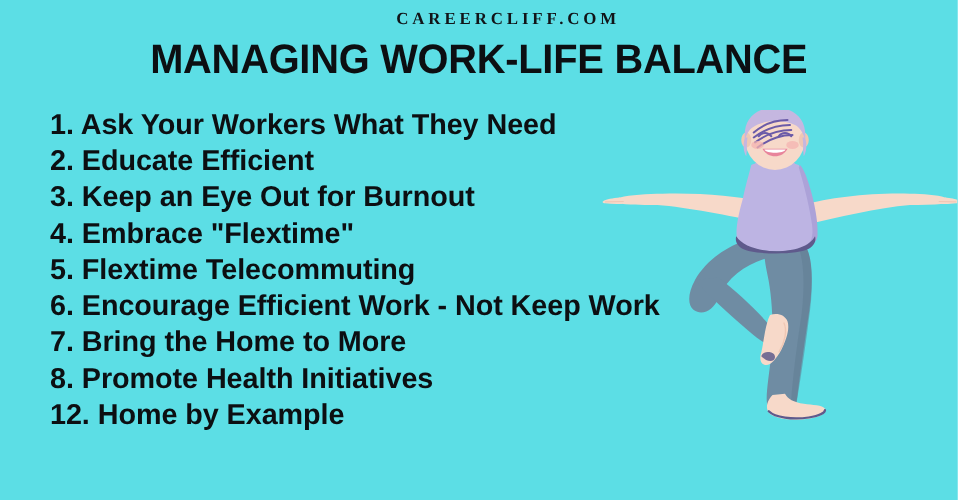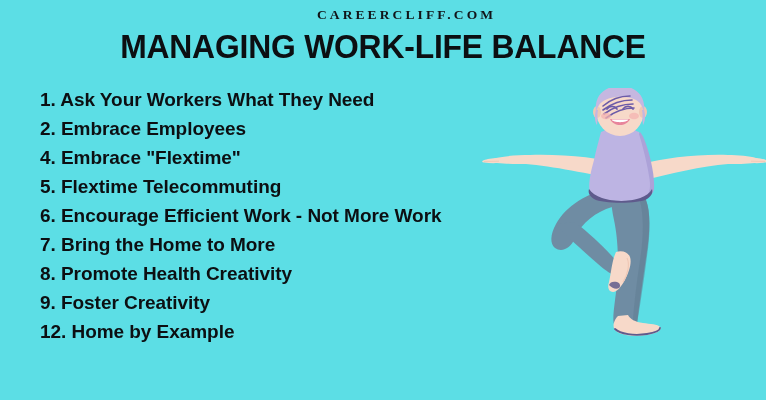--- a/index.html
+++ b/index.html
@@ -60,21 +60,21 @@
     position: absolute;
     top: 85px;
     left: 40px;
     width: 470px;
     margin: 0;
     padding: 0;
     list-style: none;
   }
   #tips-list li {
     font-family: "Liberation Sans", sans-serif;
-    font-size: 19px;
+    font-size: 23px;
     font-weight: 700;
     color: #0c0f12;
     line-height: 29px;
     height: 29px;
     white-space: nowrap;
     letter-spacing: -0.05px;
   }
   #tips-list li .num {
     display: inline;
   }
@@ -100,27 +100,27 @@
 <body>
 
 <div id="poster">
 
   <div id="site-name">CAREERCLIFF.COM</div>
 
   <div id="main-title">MANAGING WORK-LIFE BALANCE</div>
 
   <ul id="tips-list">
     <li><span class="num">1.</span> <span class="txt">Ask Your Workers What They Need</span></li>
-    <li><span class="num">2.</span> <span class="txt">Embrace Employees</span></li>
+    <li><span class="num">2.</span> <span class="txt">Educate Efficient</span></li>
+    <li><span class="num">3.</span> <span class="txt">Keep an Eye Out for Burnout</span></li>
     <li><span class="num">4.</span> <span class="txt">Embrace "Flextime"</span></li>
     <li><span class="num">5.</span> <span class="txt">Flextime Telecommuting</span></li>
-    <li><span class="num">6.</span> <span class="txt">Encourage Efficient Work - Not More Work</span></li>
+    <li><span class="num">6.</span> <span class="txt">Encourage Efficient Work - Not Keep Work</span></li>
     <li><span class="num">7.</span> <span class="txt">Bring the Home to More</span></li>
-    <li><span class="num">8.</span> <span class="txt">Promote Health Creativity</span></li>
-    <li><span class="num">9.</span> <span class="txt">Foster Creativity</span></li>
+    <li><span class="num">8.</span> <span class="txt">Promote Health Initiatives</span></li>
     <li><span class="num">12.</span> <span class="txt">Home by Example</span></li>
   </ul>
 
   <div id="illustration">
     <svg viewBox="0 0 296 260" xmlns="http://www.w3.org/2000/svg">
 
       <path d="M152 76 C 130 70, 95 66, 60 67 C 48 67, 34 68, 26 70
                C 22 71, 22 74, 27 75 C 36 76, 48 76, 56 76
                C 82 78, 120 86, 150 92 Z" fill="#F7D9C9"></path>
 

